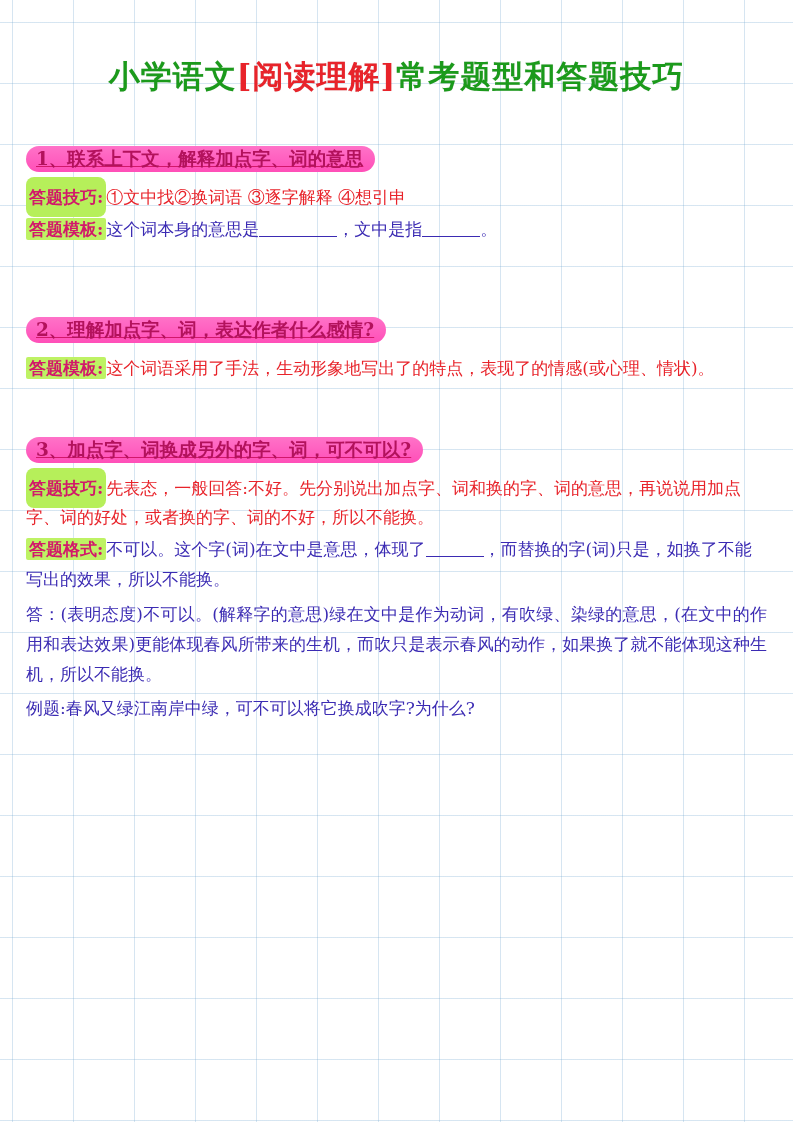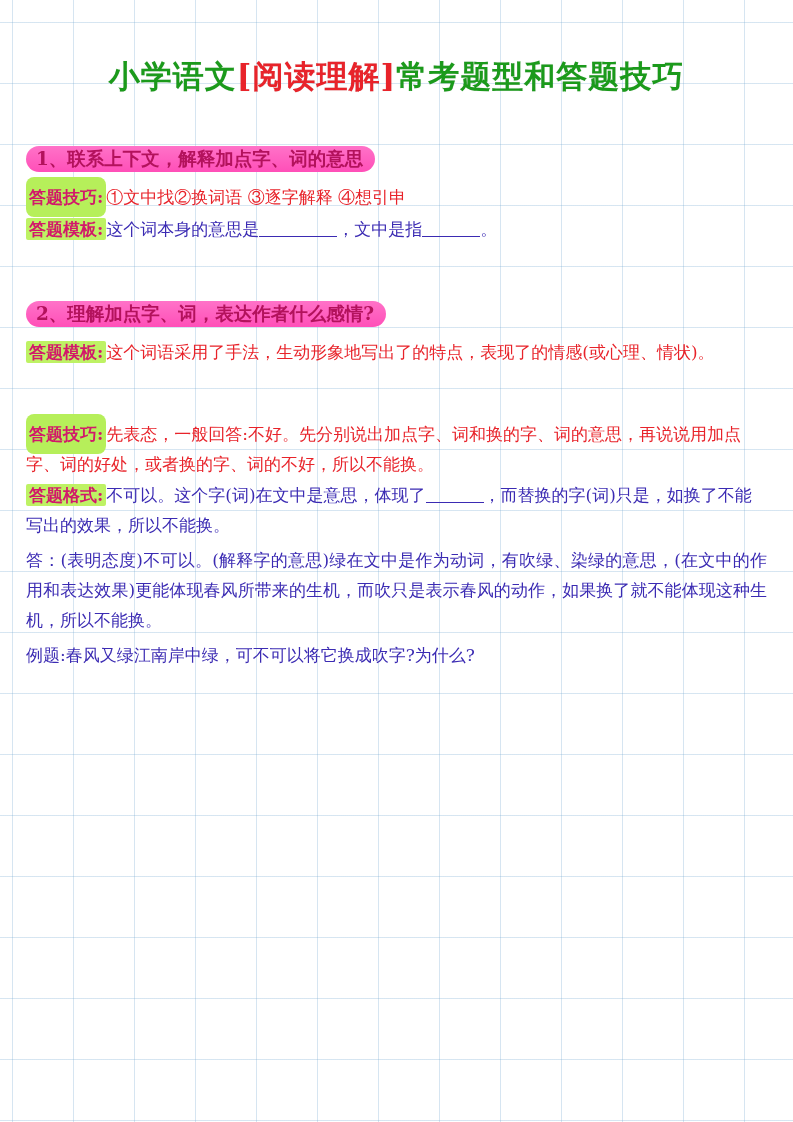--- a/index.html
+++ b/index.html
@@ -46,31 +46,32 @@
     line-height: 1.2;
     text-shadow: 0 0 1px rgba(0,0,0,0.15);
   }
   .title .red {
     color: #e8232a;
   }
   .section {
     margin-top: 0;
   }
   .s1 { margin-top: 50px; }
-  .s2 { margin-top: 56px; }
+  .s2 { margin-top: 72px; }
   .s3 { margin-top: 52px; }
 
   .heading {
     font-family: "DejaVu Serif", "Liberation Serif", serif;
     font-size: 18.5px;
     font-weight: bold;
     color: #d2186a;
     line-height: 1.5;
     margin: 0 0 10px 0;
     display: block;
+    text-decoration: underline;
   }
   .heading .hl {
     background: #ff5fc0;
     background: linear-gradient(to bottom, #ff72c8 0%, #ff4fb8 100%);
     border-radius: 13px;
     padding: 2px 12px 3px 10px;
     color: #b3125c;
     -webkit-box-decoration-break: clone;
     box-decoration-break: clone;
   }
@@ -137,20 +138,21 @@
   </div>
 
   <div class="section s2">
     <div class="heading"><span class="hl">2、理解加点字、词，表达作者什么感情?</span></div>
 
 
     <p class="line"><span class="lbl-yellow">答题模板:</span><span>这个词语采用了手法，生动形象地写出了的特点，表现了的情感(或心理、情状)。</span></p>
   </div>
 
   <div class="section s3">
+    <div class="heading"><span class="hl">3、加点字、词换成另外的字、词，可不可以?</span></div>
 
     <p class="line"><span class="lbl-green">答题技巧:</span><span>先表态，一般回答:不好。先分别说出加点字、词和换的字、词的意思，再说说用加点字、词的好处，或者换的字、词的不好，所以不能换。</span></p>
 
     <p class="line"><span class="lbl-yellow">答题格式:</span><span class="purple">不可以。这个字(词)在文中是意思，体现了</span><span class="blank purple-b short"></span><span class="purple">，而替换的字(词)只是，如换了不能写出的效果，所以不能换。</span></p>
 
     <p class="ex"><span>答：</span><span>(表明态度)不可以。(解释字的意思)绿在文中是作为动词，有吹绿、染绿的意思，(在文中的作用和表达效果)更能体现春风所带来的生机，而吹只是表示春风的动作，如果换了就不能体现这种生机，所以不能换。</span></p>
 
     <p class="ex"><span>例题:</span><span>春风又绿江南岸中绿，可不可以将它换成吹字?为什么?</span></p>
   </div>
 

